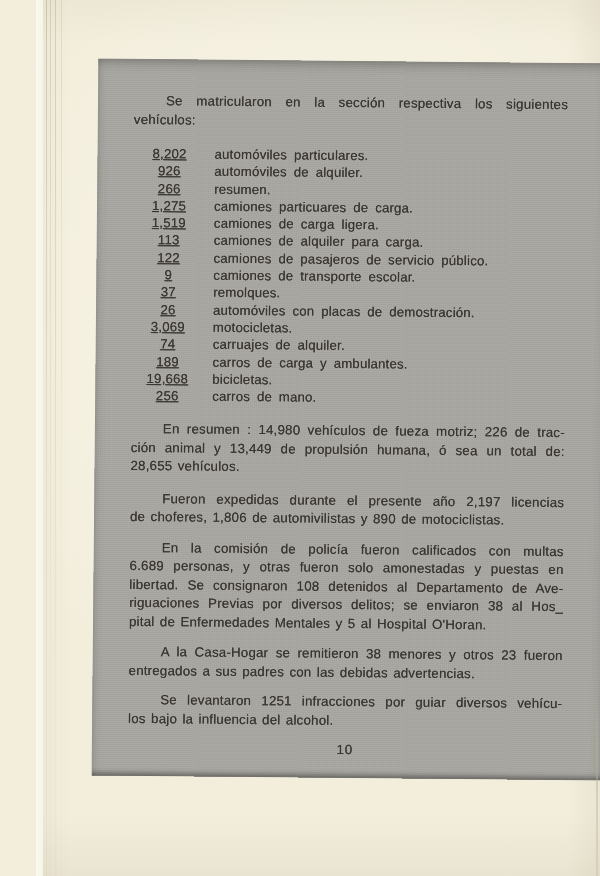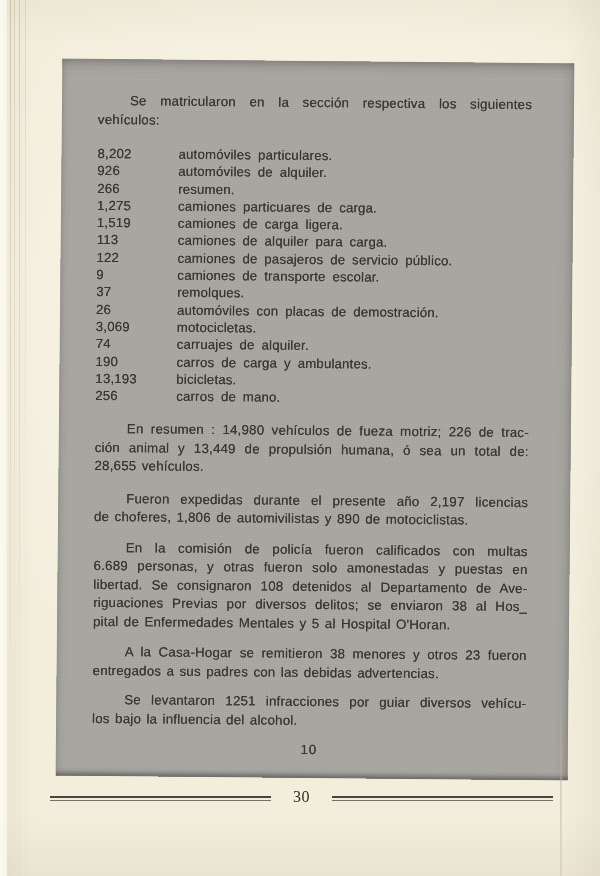--- a/index.html
+++ b/index.html
@@ -17,20 +17,21 @@
     background:var(--paper);
     font-family:"Liberation Sans", sans-serif;
   }
   .photo{
     position:absolute;inset:0;
     background:
       radial-gradient(ellipse 120% 90% at 55% 38%, rgba(255,253,244,.55) 0%, rgba(255,253,244,0) 55%),
       linear-gradient(to right, rgba(120,110,80,.06) 0%, rgba(120,110,80,0) 6%, rgba(120,110,80,0) 94%, rgba(120,110,80,.07) 100%),
       linear-gradient(to bottom, rgba(120,110,80,.05) 0%, rgba(120,110,80,0) 5%, rgba(120,110,80,0) 93%, rgba(120,110,80,.08) 100%),
       var(--paper);
+    margin-left: 36px;
   }
   .white-strip{position:absolute;left:0;top:0;width:7px;height:100%;
     background:linear-gradient(to right,#fcfaf1,#f7f3e6);}
   .edge-line{position:absolute;top:0;height:100%;width:1px;}
   .edge-line.e1{left:10px;background:linear-gradient(to bottom,rgba(170,158,126,.45),rgba(170,158,126,.08) 75%);}
   .edge-line.e2{left:14px;background:linear-gradient(to bottom,rgba(170,158,126,.32),rgba(170,158,126,.05) 70%);}
   .edge-line.e3{left:19px;background:linear-gradient(to bottom,rgba(170,158,126,.40),rgba(170,158,126,.07) 80%);}
   .edge-line.e4{left:25px;background:linear-gradient(to bottom,rgba(170,158,126,.25),rgba(170,158,126,.04) 65%);}
   .crease{position:absolute;left:560px;top:690px;width:2px;height:186px;
     background:linear-gradient(to bottom, rgba(185,176,148,0), rgba(185,176,148,.5) 30%, rgba(185,176,148,.3));}
@@ -59,21 +60,21 @@
   .para .tline{text-align:justify;text-align-last:justify;}
   .para .tline:last-child{text-align:left;text-align-last:left;}
   .para .tline:first-child{text-indent:32px;}
   .para.p1{margin-top:16px;}
   .para.p2{margin-top:14px;}
   .para.p3{margin-top:12px;}
   .para.p4{margin-top:12px;}
   .para.p5{margin-top:11px;}
   .vlist{margin-top:16px;line-height:17.3px;font-size:13.2px;}
   .vrow{display:flex;}
-  .vrow .qty{flex:none;width:72px;text-align:left;}
+  .vrow .qty{flex:none;width:72px;text-align:center;text-decoration:underline;}
   .vrow .desc{margin-left:9px;word-spacing:3px;}
   .pageno{margin-top:11px;text-align:center;letter-spacing:1px;}
 
   .folio-row{
     position:absolute;left:50px;right:47px;top:789px;
     display:flex;align-items:center;
   }
   .rule{flex:1;height:5px;box-sizing:border-box;
     border-top:2px solid var(--rule);
     border-bottom:1px solid rgba(71,69,63,.75);}
@@ -158,26 +159,26 @@
             <span class="qty">3,069</span>
             <span class="desc">motocicletas.</span>
           </div>
 
           <div class="vrow">
             <span class="qty">74</span>
             <span class="desc">carruajes de alquiler.</span>
           </div>
 
           <div class="vrow">
-            <span class="qty">190</span>
+            <span class="qty">189</span>
             <span class="desc">carros de carga y ambulantes.</span>
           </div>
 
           <div class="vrow">
-            <span class="qty">13,193</span>
+            <span class="qty">19,668</span>
             <span class="desc">bicicletas.</span>
           </div>
 
           <div class="vrow">
             <span class="qty">256</span>
             <span class="desc">carros de mano.</span>
           </div>
         </div>
 
       <div class="para p1">
@@ -202,20 +203,15 @@
         </div>
       <div class="para p5">
           <div class="tline">Se levantaron 1251 infracciones por guiar diversos vehícu-</div>
           <div class="tline">los bajo la influencia del alcohol.</div>
         </div>
 
       <div class="pageno">10</div>
     </div>
   </div>
 
-  <div class="folio-row">
-    <div class="rule"></div>
-    <div class="folio-num">30</div>
-    <div class="rule"></div>
-  </div>
 
   <div class="crease"></div>
 </div>
 
 </body></html>

